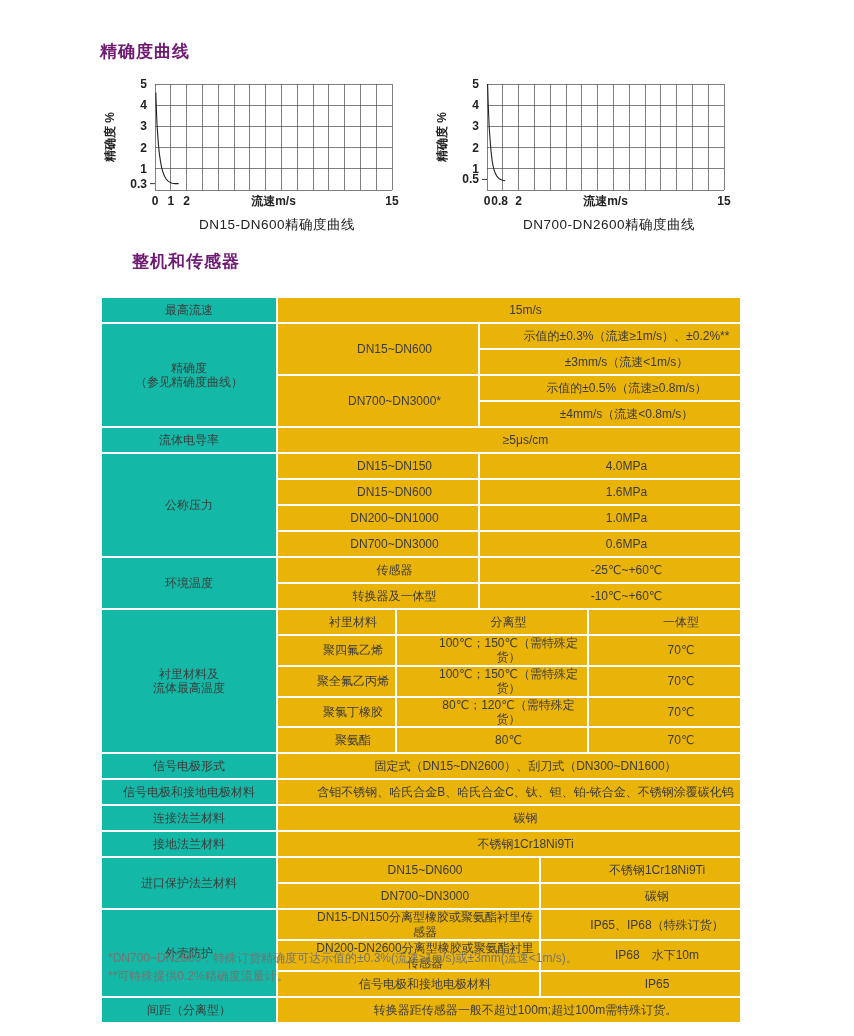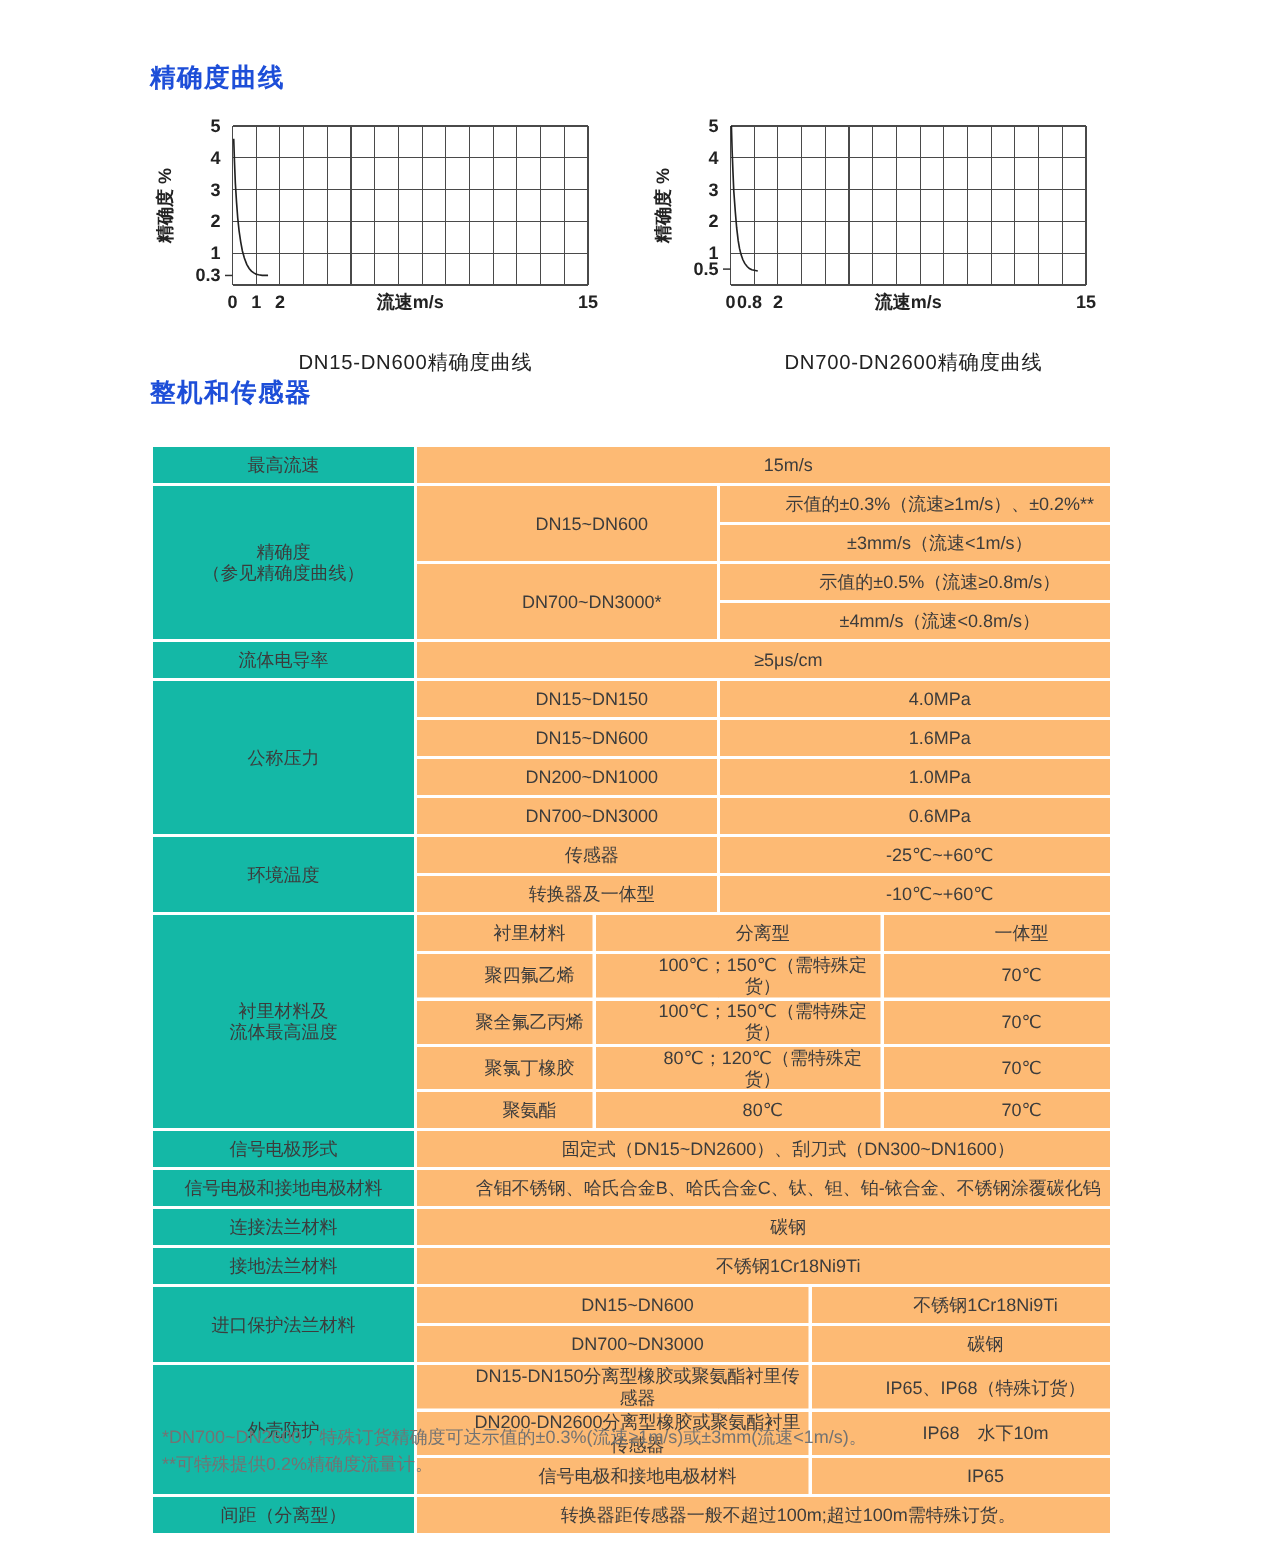--- a/index.html
+++ b/index.html
@@ -1,37 +1,37 @@
 <!DOCTYPE html>
 <html><head>
 <meta charset="utf-8">
 <style>
   html,body{margin:0;padding:0;background:#ffffff;}
   .page{
     position:relative;width:854px;height:1036px;background:#ffffff;overflow:hidden;
     font-family:"Liberation Sans","DejaVu Sans",sans-serif;color:#2f2f2f;
   }
-  .h-title{position:absolute;left:100px;font-size:17px;font-weight:bold;color:#1d4ed8;letter-spacing:1px;}
+  .h-title{position:absolute;left:100px;font-size:17px;font-weight:bold;color:#701a75;letter-spacing:1px;}
   #title-accuracy{top:40px;}
-  #title-spec{top:250px;}
+  #title-spec{top:250px;margin-left:32px;}
 
   .chart-block{position:absolute;top:78px;width:310px;}
   #chart-block-1{left:100px;}
   #chart-block-2{left:432px;}
-  .chart-title{width:250px;margin-left:52px;text-align:center;font-size:13.5px;color:#222;margin-top:18px;letter-spacing:0.5px;}
+  .chart-title{width:250px;margin-left:52px;text-align:center;font-size:13.5px;color:#222;margin-top:2px;letter-spacing:0.5px;}
   svg text{font-family:"Liberation Sans","DejaVu Sans",sans-serif;}
 
   .spec-table{position:absolute;left:100px;top:296px;border-collapse:collapse;table-layout:fixed;width:640px;}
   .spec-table td{
     border:2px solid #ffffff;height:24px;padding:0 3px;
     font-size:12px;line-height:1.2;text-align:center;vertical-align:middle;
     color:#3c3c3c;white-space:pre-line;overflow:hidden;
   }
   .spec-table td.lbl{background:#14b8a6;}
-  .spec-table td.val{background:#fdba74;padding-left:36px;}
+  .spec-table td.val{background:#eab308;padding-left:36px;}
 
   .footnotes{position:absolute;left:108px;top:949px;font-size:12px;color:#737373;line-height:18px;}
 </style>
 </head>
 <body>
 
 <div class="page">
 
   <div class="h-title" id="title-accuracy">精确度曲线</div>
 

